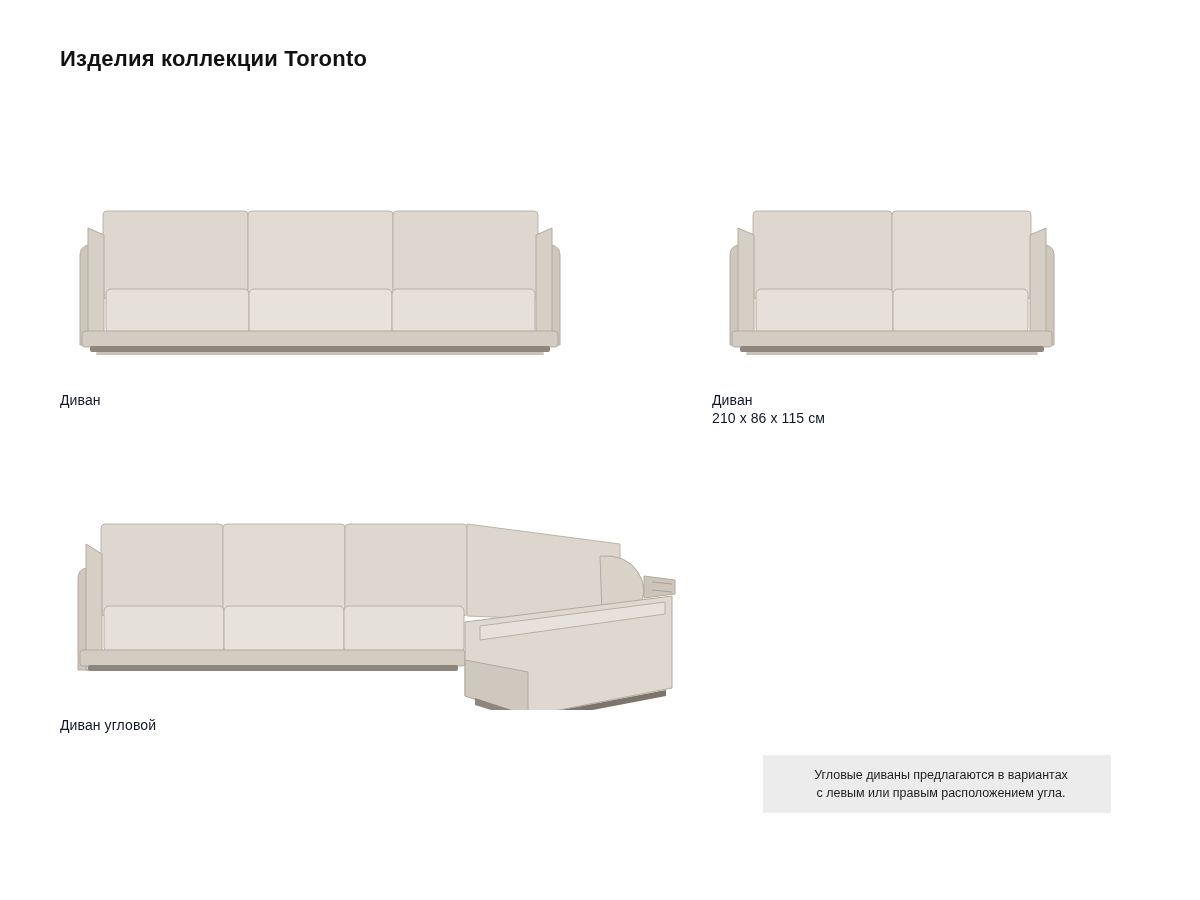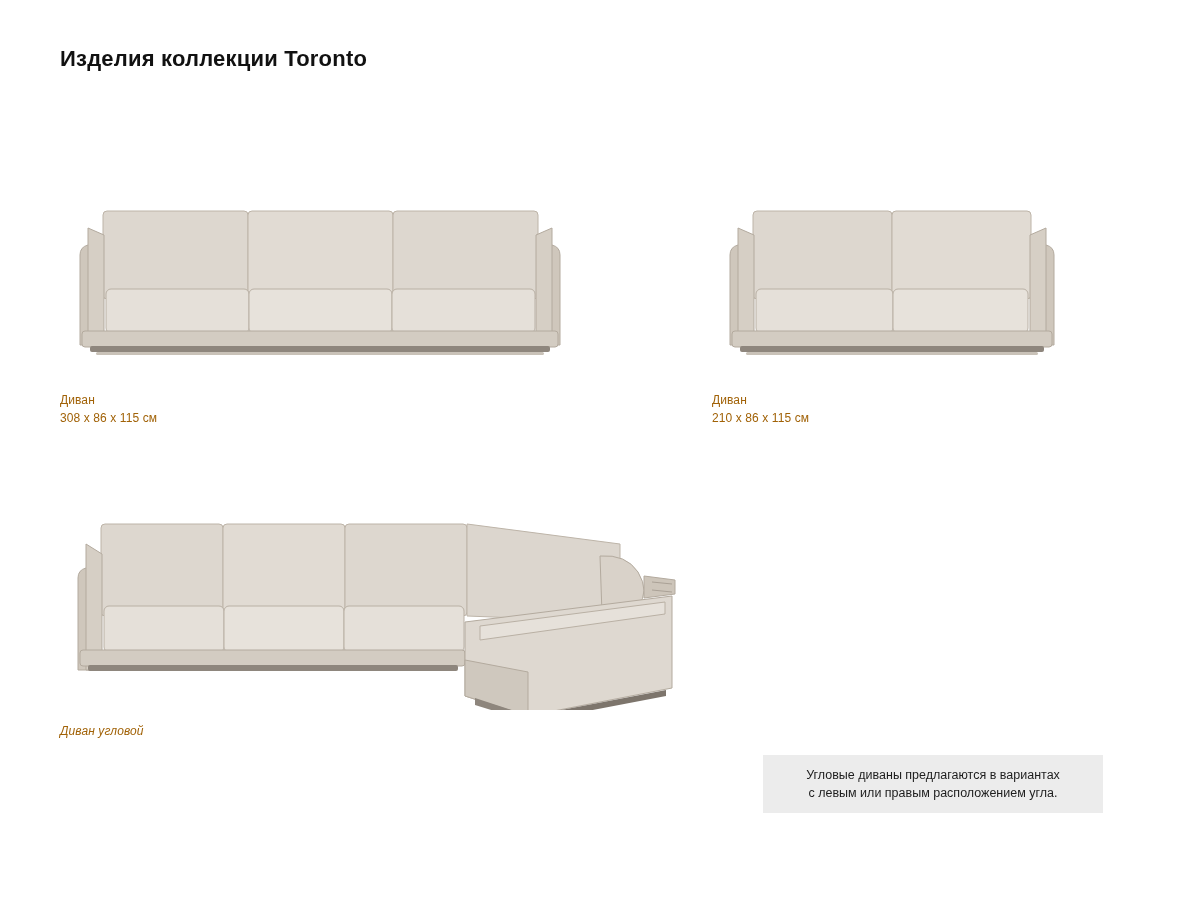--- a/index.html
+++ b/index.html
@@ -25,23 +25,23 @@
     font-weight: bold;
     letter-spacing: 0.2px;
     color: #111111;
   }
 
   
   .product {
     position: absolute;
   }
   .product .caption {
-    font-size: 12px;
+    font-size: 14px;
     line-height: 18px;
-    color: #a16207;
+    color: #0f172a;
     letter-spacing: 0.1px;
   }
   .product .caption .dims {
     display: block;
   }
 
   
   .sofa {
     position: relative;
   }
@@ -54,20 +54,21 @@
     position: absolute;
     left: 763px;
     top: 755px;
     width: 340px;
     height: 58px;
     background: #ececec;
     display: flex;
     align-items: center;
     justify-content: center;
     text-align: center;
+    padding-left: 8px;
   }
   .note-box .note-text {
     font-size: 12.5px;
     line-height: 18px;
     color: #1d1d1d;
     padding: 0 18px;
     white-space: pre-line;
   }
 </style>
 </head>
@@ -98,21 +99,20 @@
 
       <rect x="22" y="136" width="476" height="16" rx="3" fill="#d3ccc2" stroke="#b3aa9e" stroke-width="1"></rect>
 
       <rect x="30" y="151" width="460" height="6" rx="2" fill="#8e867d"></rect>
       <rect x="36" y="157" width="448" height="3" rx="1.5" fill="#c9c2b8"></rect>
     </svg>
   </div>
 
   <div class="caption" style="margin-top:21px;">
     <span>Диван</span>
-    <span class="dims">308 х 86 х 115 см</span>
   </div>
 </div>
 
 <div class="product" style="left:712px; top:195px; width:360px;">
 
   <div class="sofa">
     <svg class="sofa-svg" width="360" height="175" viewBox="0 0 360 175">
       <path d="M18 75 L18 60 Q18 52 26 50 L41 46 L41 150 L18 150 Z" fill="#cfc7bc" stroke="#b3aa9e" stroke-width="1"></path>
       <path d="M342 75 L342 60 Q342 52 334 50 L319 46 L319 150 L342 150 Z" fill="#cfc7bc" stroke="#b3aa9e" stroke-width="1"></path>
 
@@ -168,21 +168,21 @@
 
       <path d="M420 116 L605 92 L605 104 L420 130 Z" fill="#e6e1da" stroke="#b9b0a4" stroke-width="1"></path>
 
       <path d="M405 150 L405 186 L468 206 L468 162 Z" fill="#cfc8be" stroke="#b3aa9e" stroke-width="1"></path>
 
       <path d="M415 188 L470 206 L470 212 L415 195 Z" fill="#8e867d"></path>
       <path d="M470 206 L606 180 L606 186 L470 212 Z" fill="#7d756c"></path>
     </svg>
   </div>
 
-  <div class="caption" style="margin-top:12px;font-style:italic;">
+  <div class="caption" style="margin-top:6px;">
     <span>Диван угловой</span>
   </div>
 </div>
 
 <div class="note-box">
   <div class="note-text">Угловые диваны предлагаются в вариантах
 с левым или правым расположением угла.</div>
 </div>
 
 </body></html>

